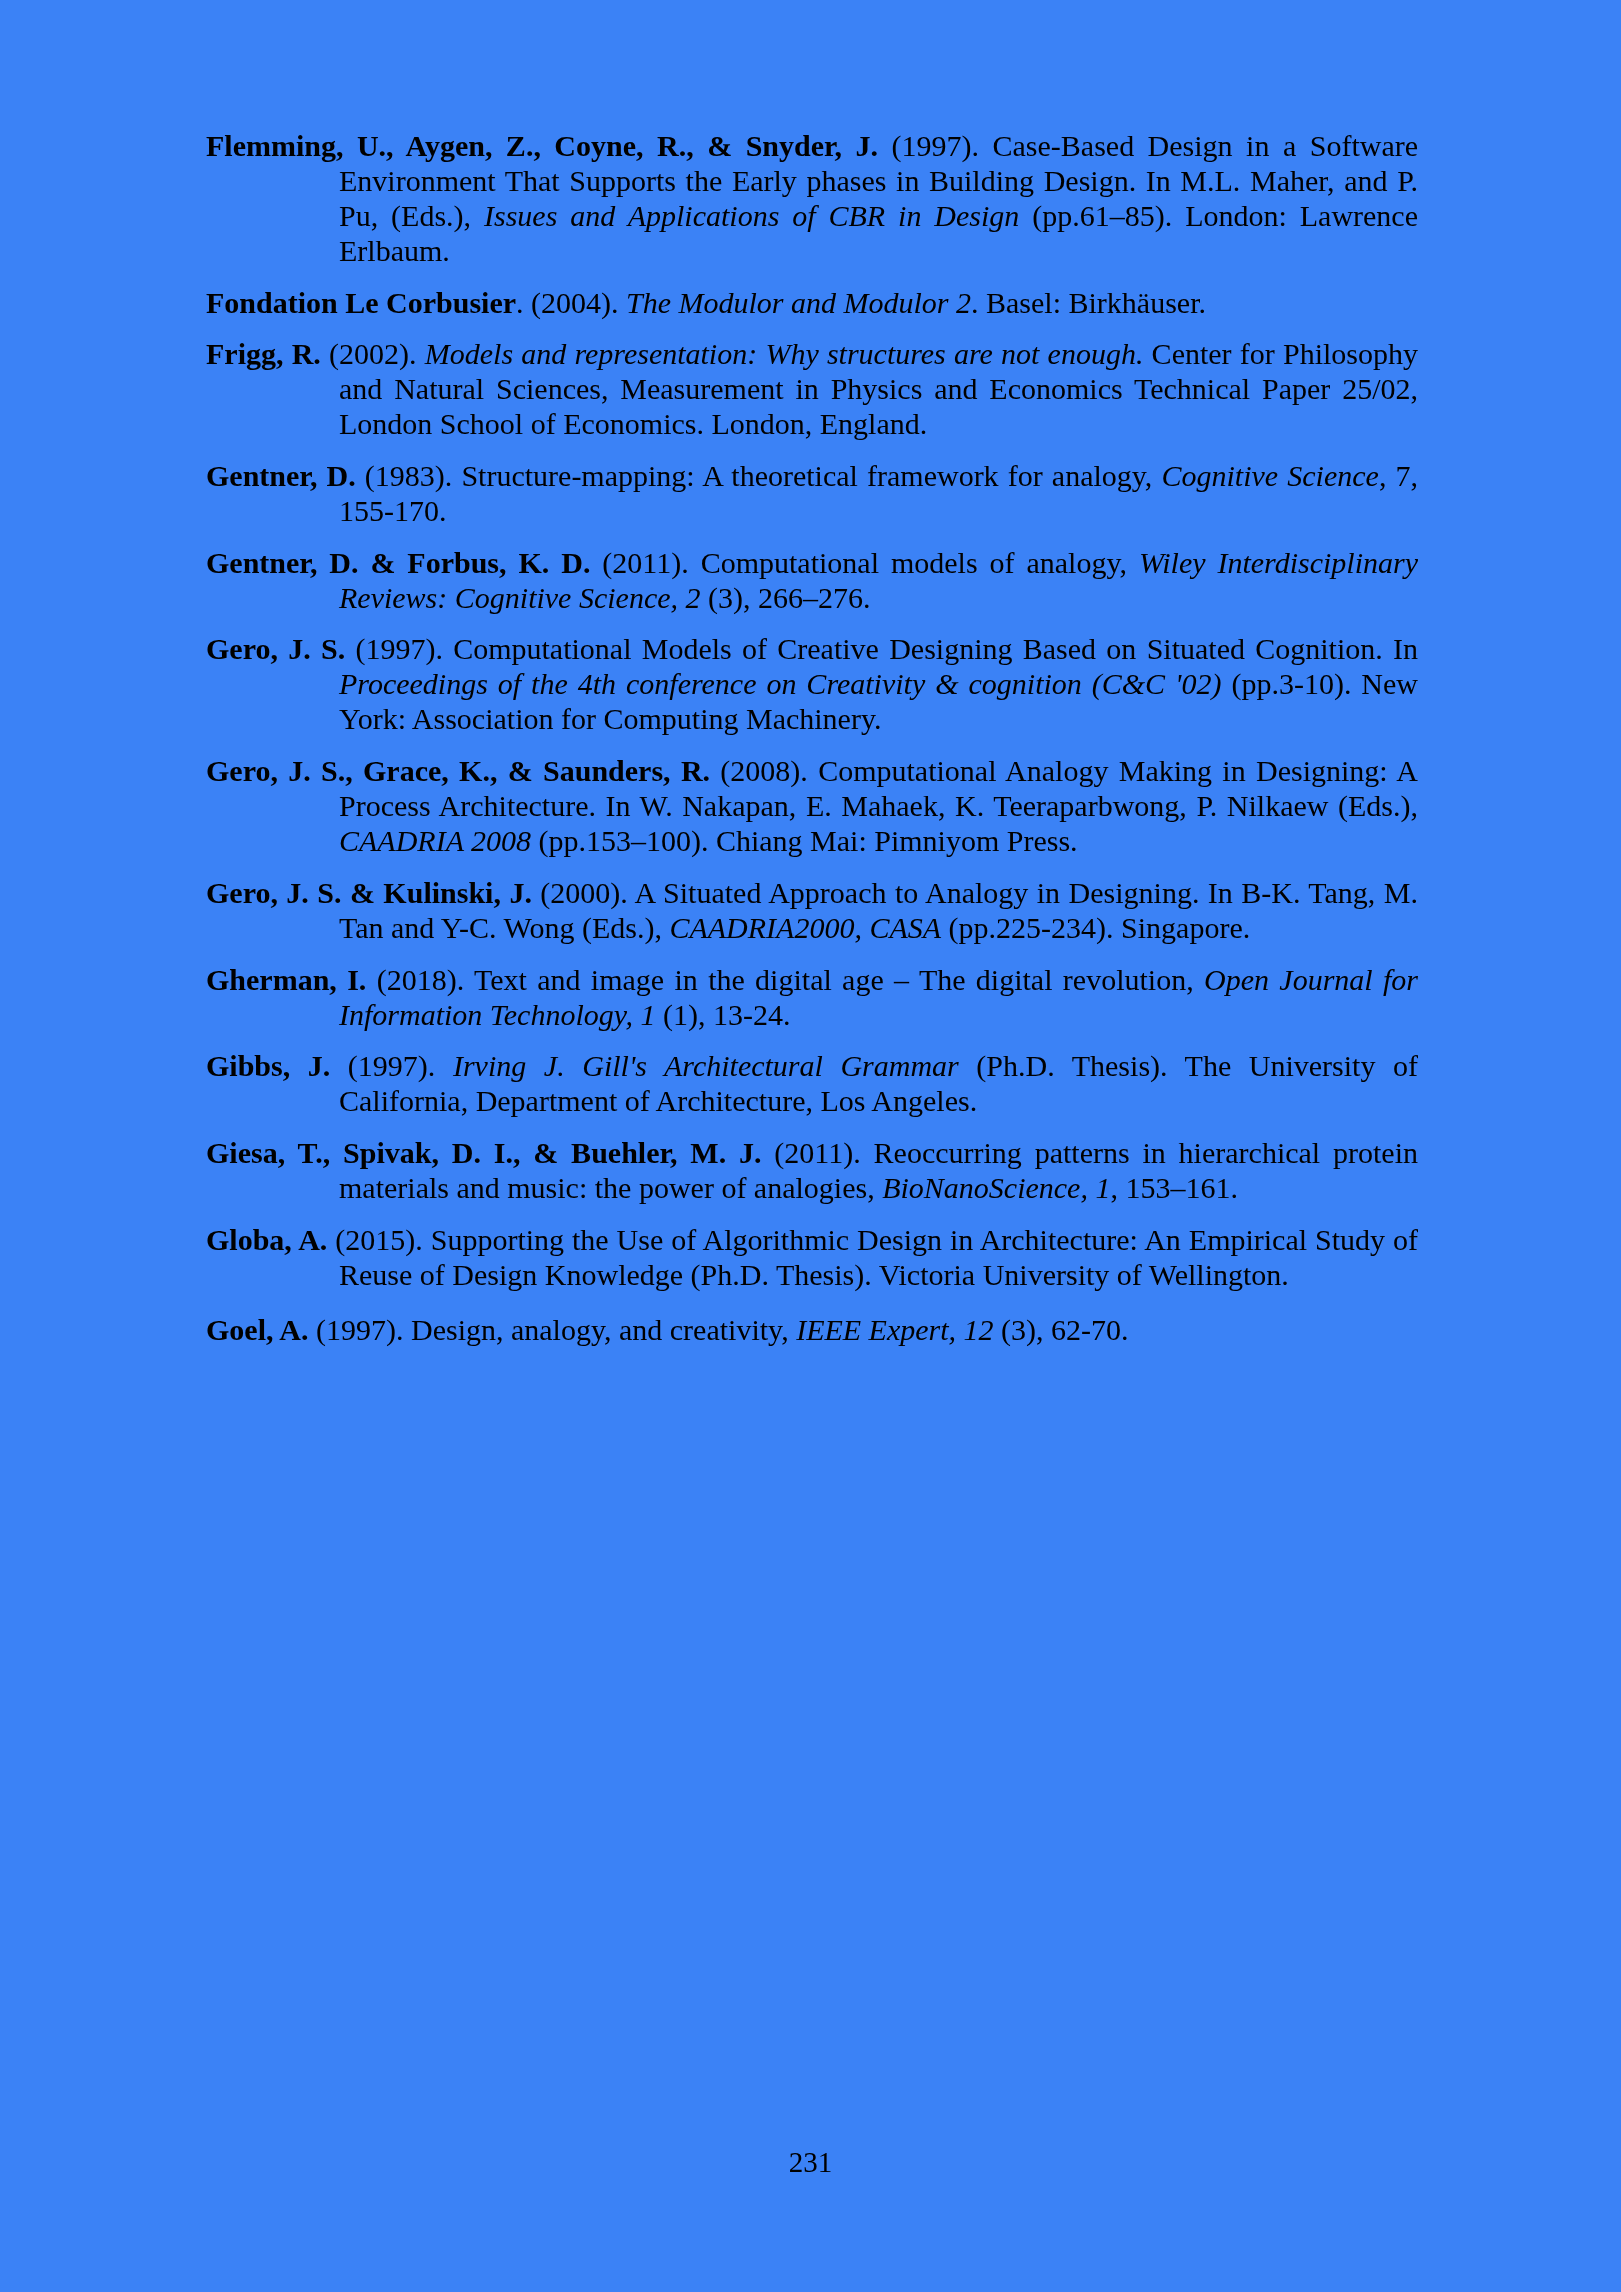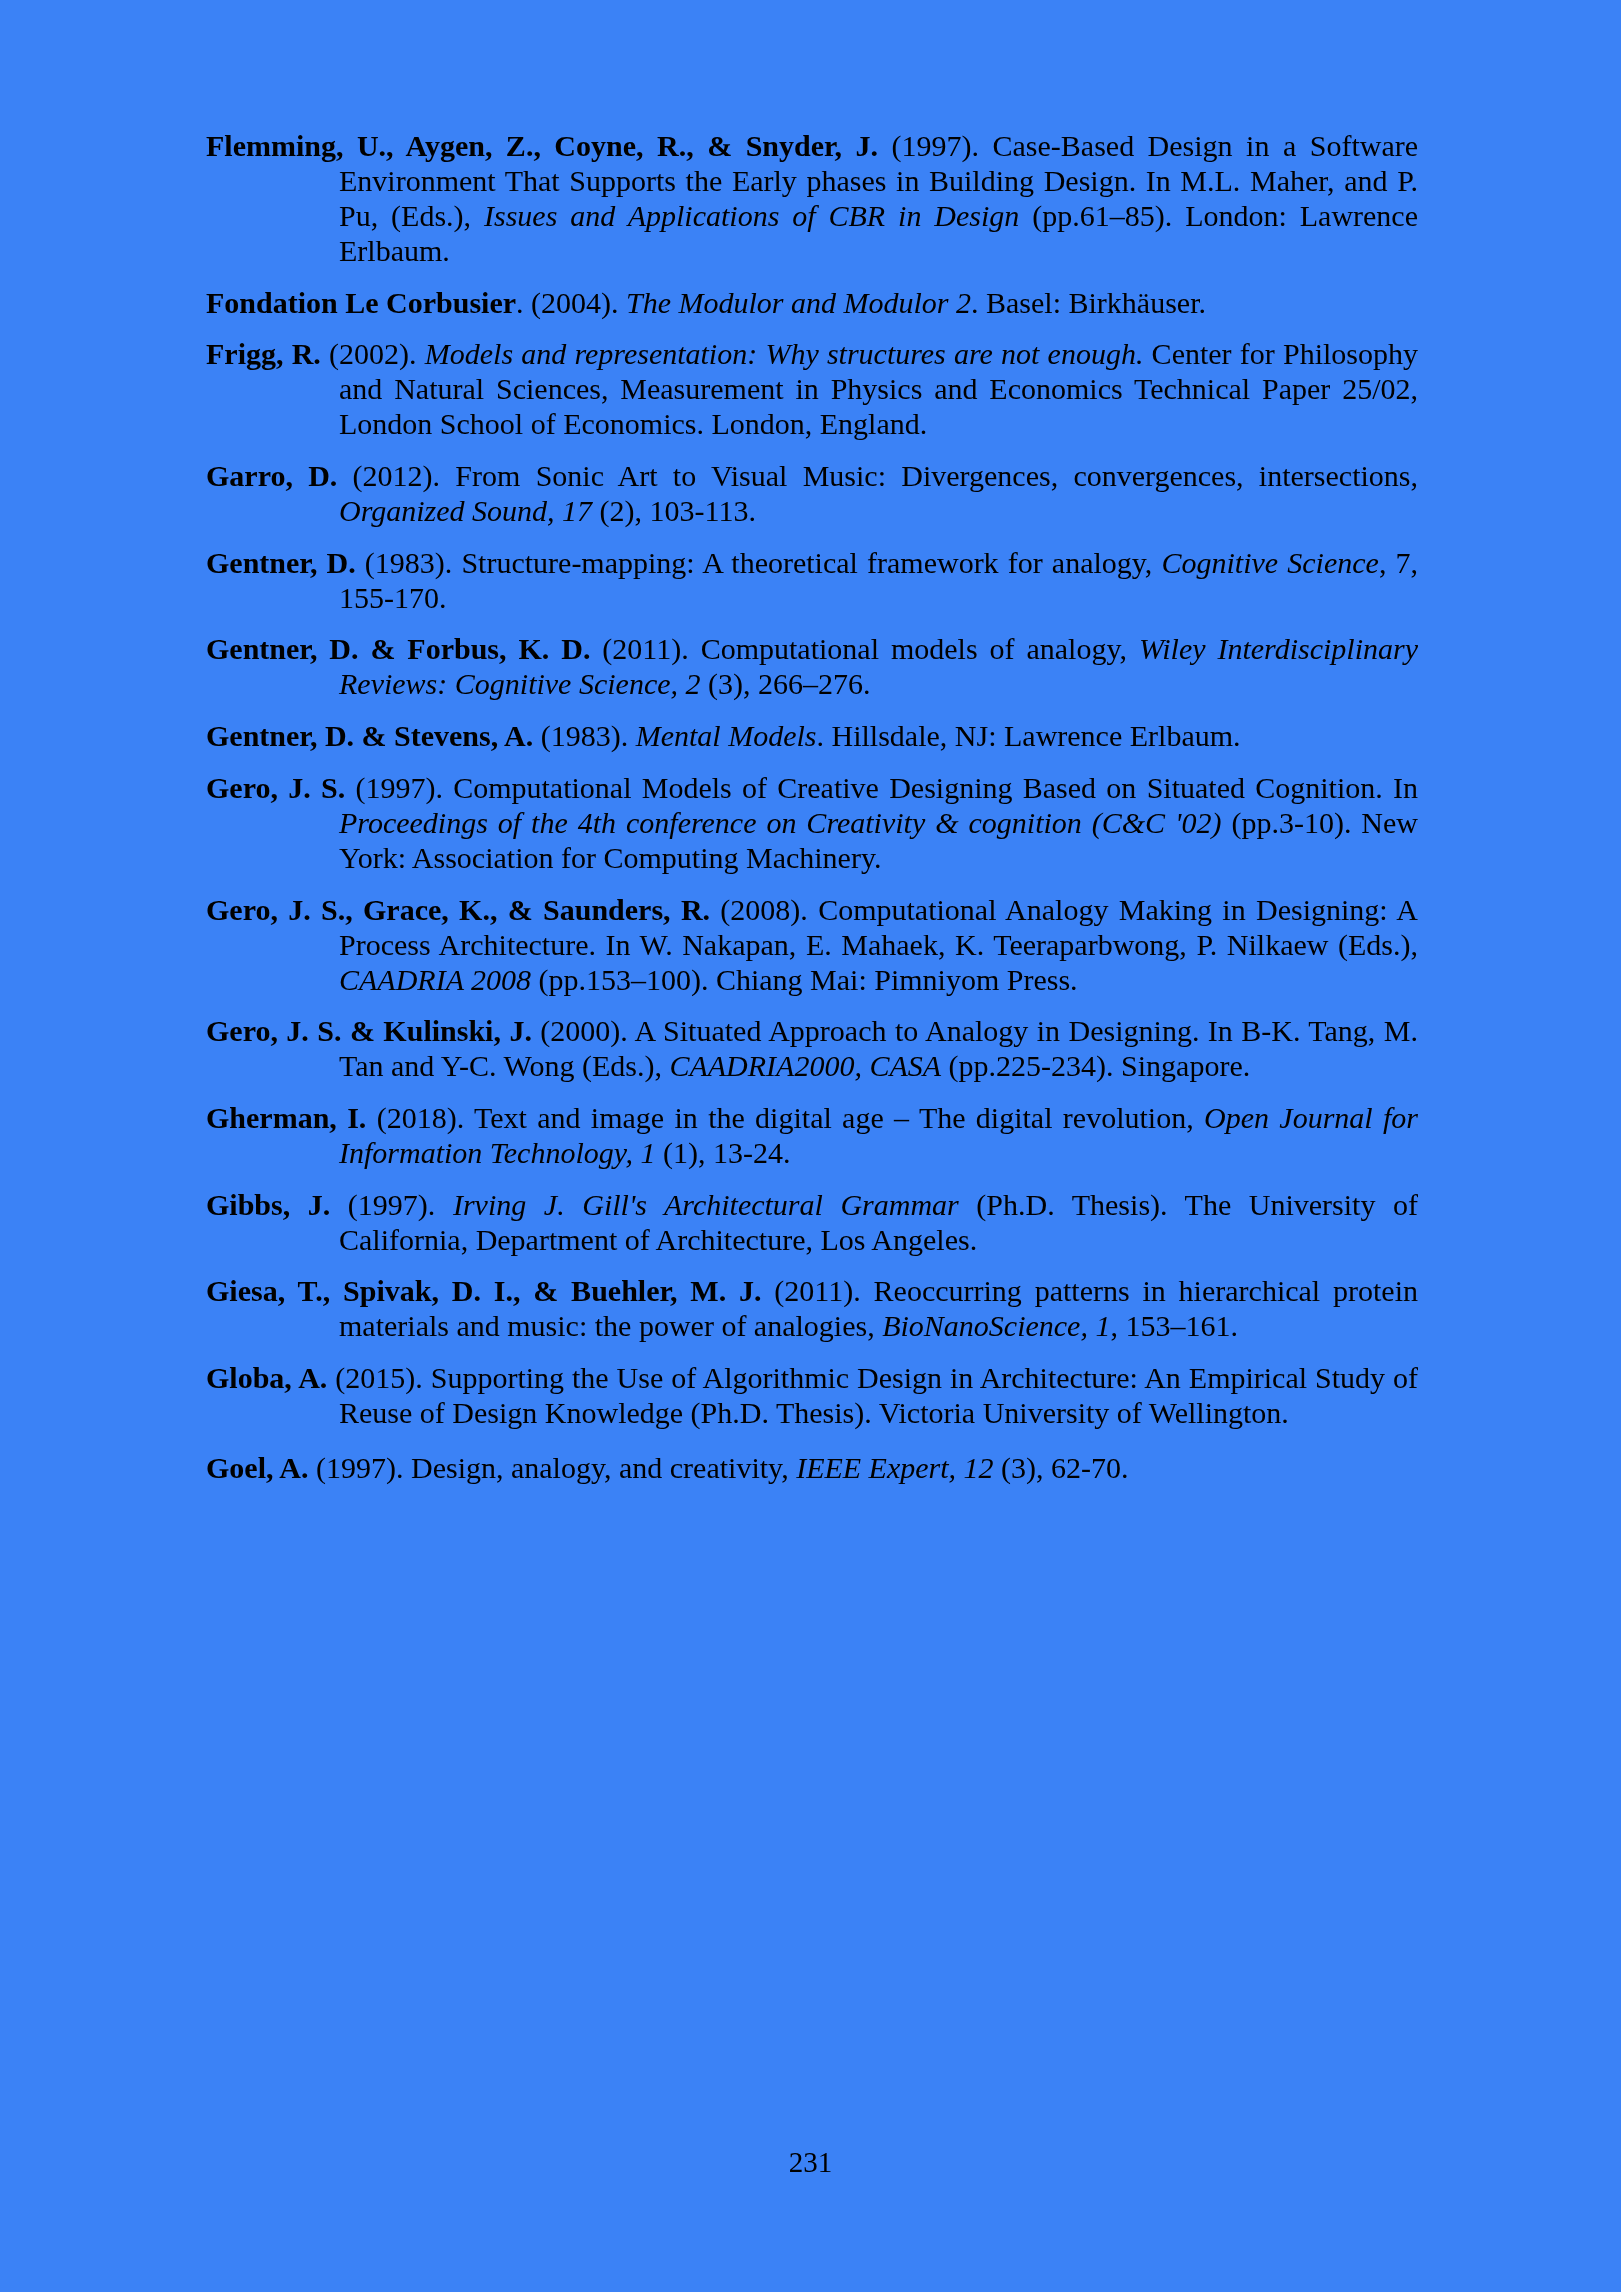--- a/index.html
+++ b/index.html
@@ -46,24 +46,22 @@
   }
 </style>
 </head>
 <body>
 
 <div class="page">
   <main class="references">
       <p class="ref"><span class="b">Flemming, U., Aygen, Z., Coyne, R., &amp; Snyder, J.</span><span> (1997). Case-Based Design in a Software Environment That Supports the Early phases in Building Design. In M.L. Maher, and P. Pu, (Eds.), </span><span class="i">Issues and Applications of CBR in Design</span><span> (pp.61–85). London: Lawrence Erlbaum.</span></p>
       <p class="ref"><span class="b">Fondation Le Corbusier</span><span>. (2004). </span><span class="i">The Modulor and Modulor 2</span><span>. Basel: Birkhäuser.</span></p>
       <p class="ref"><span class="b">Frigg, R.</span><span> (2002). </span><span class="i">Models and representation: Why structures are not enough.</span><span> Center for Philosophy and Natural Sciences, Measurement in Physics and Economics Technical Paper 25/02, London School of Economics. London, England.</span></p>
-      <p class="ref"><span class="b">Garro, D.</span><span> (2012). From Sonic Art to Visual Music: Divergences, convergences, intersections, </span><span class="i">Organized Sound, 17</span><span> (2), 103-113.</span></p>
       <p class="ref"><span class="b">Gentner, D.</span><span> (1983). Structure-mapping: A theoretical framework for analogy, </span><span class="i">Cognitive Science</span><span>, 7, 155-170.</span></p>
       <p class="ref"><span class="b">Gentner, D. &amp; Forbus, K. D.</span><span> (2011). Computational models of analogy, </span><span class="i">Wiley Interdisciplinary Reviews: Cognitive Science, 2</span><span> (3), 266–276.</span></p>
-      <p class="ref"><span class="b">Gentner, D. &amp; Stevens, A.</span><span> (1983). </span><span class="i">Mental Models</span><span>. Hillsdale, NJ: Lawrence Erlbaum.</span></p>
       <p class="ref"><span class="b">Gero, J. S.</span><span> (1997). Computational Models of Creative Designing Based on Situated Cognition. In </span><span class="i">Proceedings of the 4th conference on Creativity &amp; cognition (C&amp;C '02)</span><span> (pp.3-10). New York: Association for Computing Machinery.</span></p>
       <p class="ref"><span class="b">Gero, J. S., Grace, K., &amp; Saunders, R.</span><span> (2008). Computational Analogy Making in Designing: A Process Architecture. In W. Nakapan, E. Mahaek, K. Teeraparbwong, P. Nilkaew (Eds.), </span><span class="i">CAADRIA 2008</span><span> (pp.153–100). Chiang Mai: Pimniyom Press.</span></p>
       <p class="ref"><span class="b">Gero, J. S. &amp; Kulinski, J.</span><span> (2000). A Situated Approach to Analogy in Designing. In B-K. Tang, M. Tan and Y-C. Wong (Eds.), </span><span class="i">CAADRIA2000, CASA</span><span> (pp.225-234). Singapore.</span></p>
       <p class="ref"><span class="b">Gherman, I.</span><span> (2018). Text and image in the digital age – The digital revolution, </span><span class="i">Open Journal for Information Technology, 1</span><span> (1), 13-24.</span></p>
       <p class="ref"><span class="b">Gibbs, J.</span><span> (1997). </span><span class="i">Irving J. Gill's Architectural Grammar</span><span> (Ph.D. Thesis). The University of California, Department of Architecture, Los Angeles.</span></p>
       <p class="ref"><span class="b">Giesa, T., Spivak, D. I., &amp; Buehler, M. J.</span><span> (2011). Reoccurring patterns in hierarchical protein materials and music: the power of analogies, </span><span class="i">BioNanoScience, 1</span><span>, 153–161.</span></p>
       <p class="ref"><span class="b">Globa, A.</span><span> (2015). Supporting the Use of Algorithmic Design in Architecture: An Empirical Study of Reuse of Design Knowledge (Ph.D. Thesis). Victoria University of Wellington.</span></p>
       <p class="ref"><span class="b">Goel, A.</span><span> (1997). Design, analogy, and creativity, </span><span class="i">IEEE Expert, 12</span><span> (3), 62-70.</span></p>
     </main>
   <footer class="page-number">231</footer>

